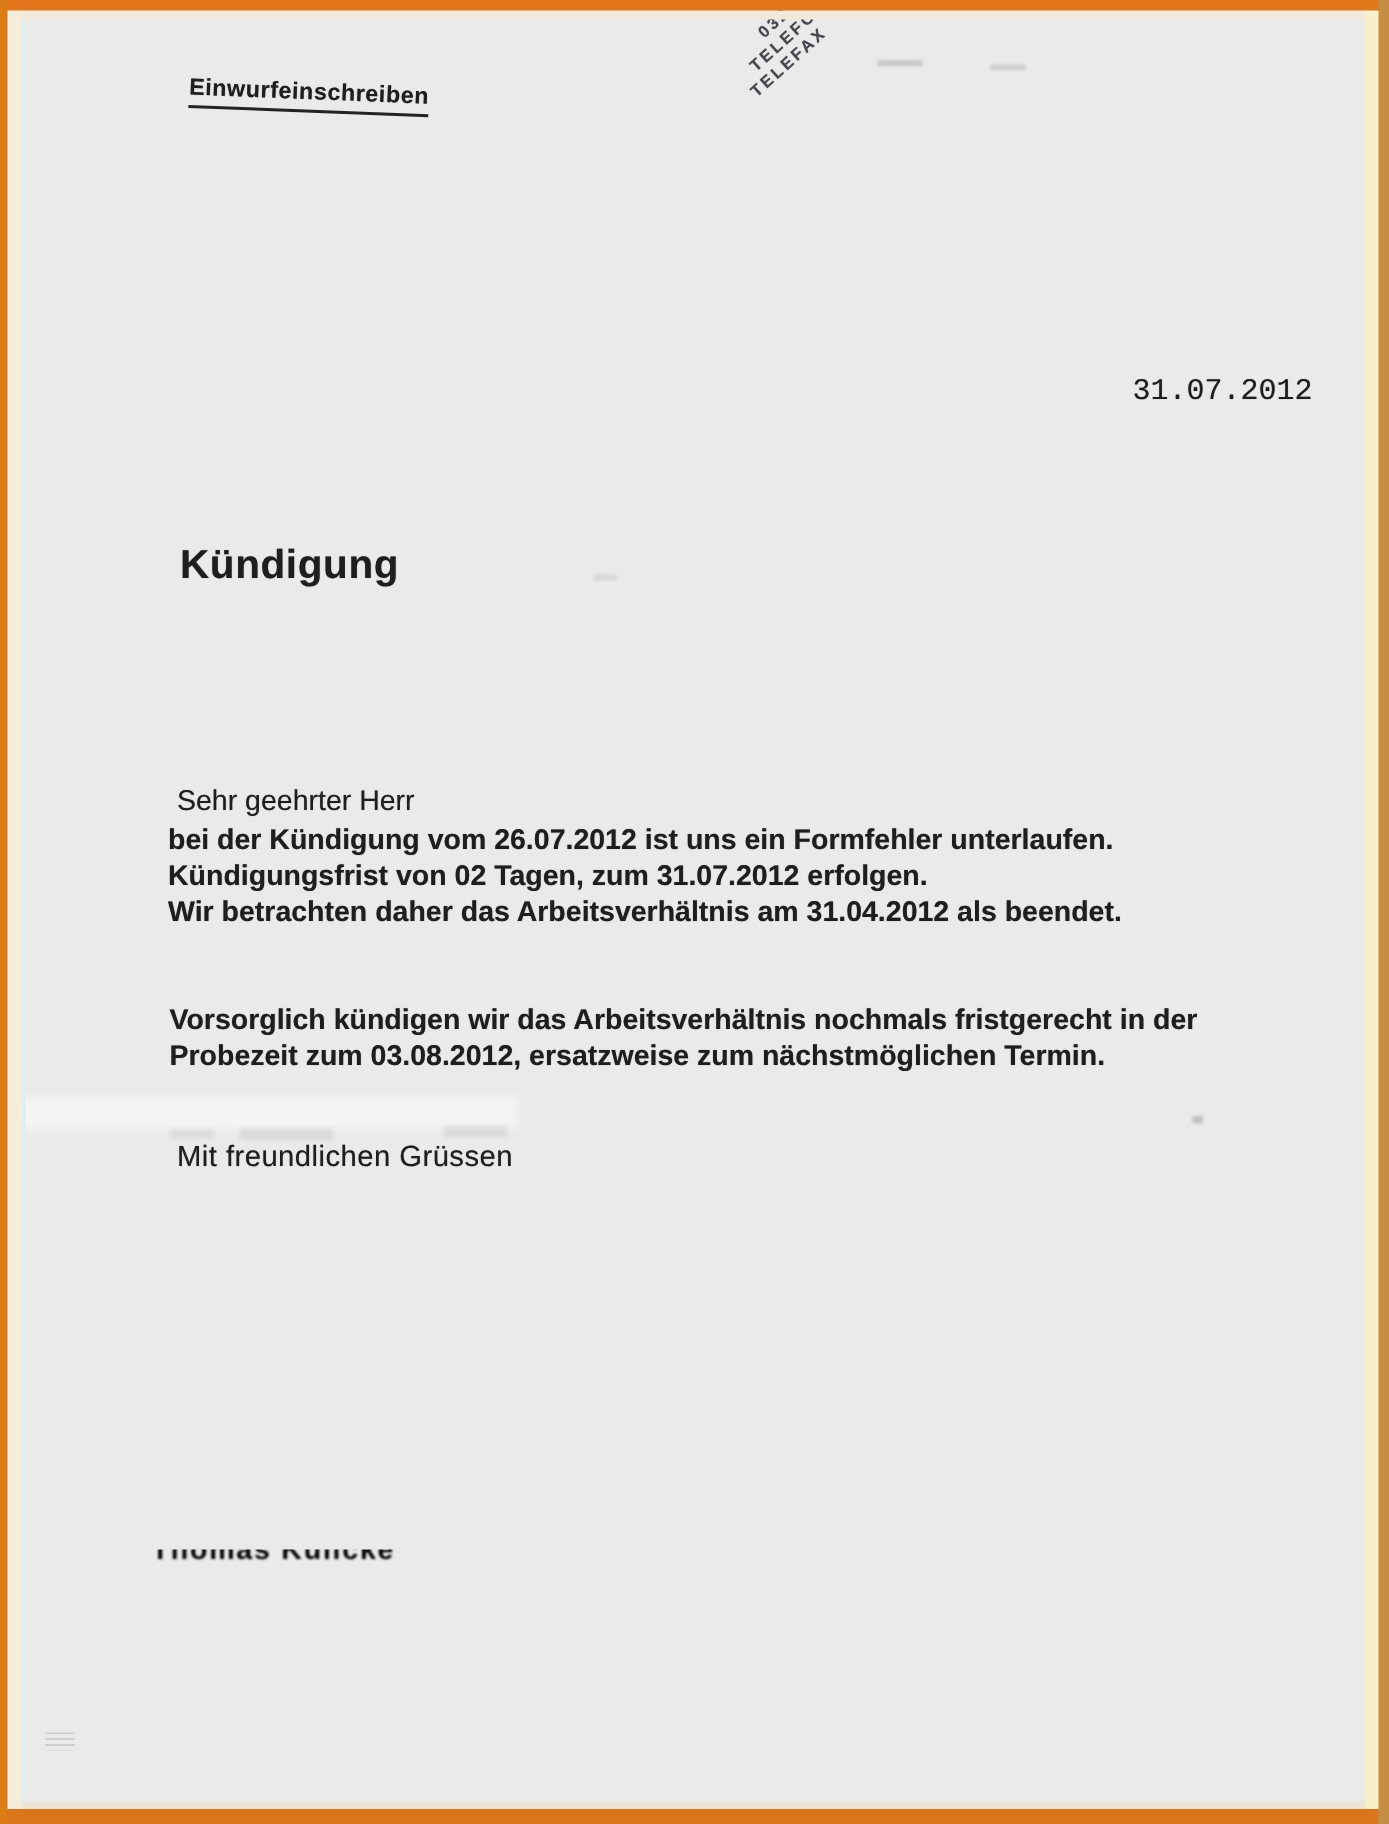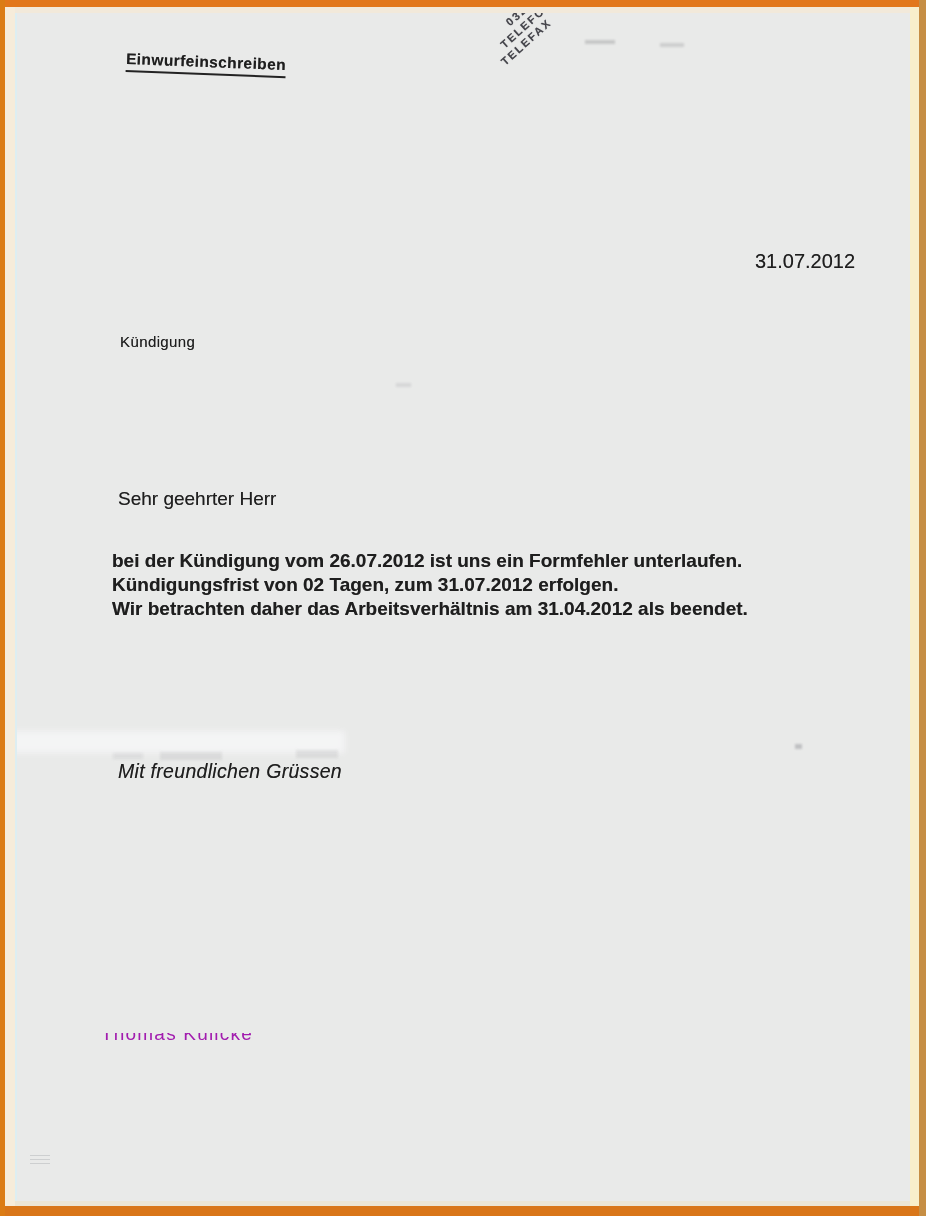--- a/index.html
+++ b/index.html
@@ -26,33 +26,33 @@
          font-size:11px;line-height:13px;font-weight:600;letter-spacing:2px;
          color:#45454b;text-shadow:0 0 .7px rgba(60,60,70,.5);}
   .stamp .s1{padding-left:46px;}
   .stamp .s2{padding-left:30px;}
   .stamp .s3{padding-left:11px;}
   .stamp .s4{padding-left:0;}
 
   .delivery{left:126px;top:50px;font-size:15.5px;font-weight:bold;letter-spacing:.4px;
             border-bottom:2px solid #232323;padding-bottom:2px;
             transform:rotate(2.2deg);transform-origin:left center;}
-  .date{left:755px;top:250px;font-size:20px;}
-  .subject{left:120px;top:333px;font-size:15px;font-weight:normal;letter-spacing:.4px;}
-  .salutation{left:118px;top:488px;font-size:19px;}
+  .date{left:755px;top:250px;font-size:20px;font-family:Liberation Mono, monospace;}
+  .subject{left:120px;top:361px;font-size:27px;font-weight:bold;letter-spacing:.4px;}
+  .salutation{left:118px;top:524px;font-size:19px;}
   .para{position:absolute;font-size:19px;line-height:24px;font-weight:bold;}
   .para div{white-space:nowrap;text-shadow:0 0 .6px rgba(25,25,25,.55);}
   .p1{left:112px;top:549px;}
   .p2{left:113px;top:669px;}
-  .closing{left:118px;top:760px;font-size:19.5px;font-style:italic;letter-spacing:.3px;}
+  .closing{left:118px;top:760px;font-size:19.5px;letter-spacing:.3px;}
 
   
   .sig-clip{position:absolute;left:101px;top:1033px;width:190px;height:15px;overflow:hidden;}
-  .sig-clip span{display:block;margin-top:-10px;font-size:19px;font-weight:normal;
-                 letter-spacing:1.2px;color:#a21caf;filter:blur(.6px);white-space:nowrap;}
+  .sig-clip span{display:block;margin-top:-10px;font-size:19px;font-weight:bold;
+                 letter-spacing:1.2px;color:#000000;filter:blur(.6px);white-space:nowrap;}
 
   
   .smudge{position:absolute;pointer-events:none;}
   .band{left:0;top:731px;width:345px;height:22px;background:rgba(252,252,254,.6);filter:blur(3px);}
   .g1{left:585px;top:40px;width:30px;height:4px;background:rgba(110,110,115,.28);filter:blur(1px);}
   .g2{left:660px;top:43px;width:24px;height:4px;background:rgba(110,110,115,.22);filter:blur(1px);}
   .g3{left:160px;top:752px;width:62px;height:8px;background:rgba(120,120,130,.14);filter:blur(1.5px);}
   .g4{left:296px;top:750px;width:42px;height:8px;background:rgba(120,120,130,.14);filter:blur(1.5px);}
   .g5{left:113px;top:753px;width:30px;height:6px;background:rgba(120,120,130,.12);filter:blur(1.5px);}
   .g6{left:795px;top:744px;width:7px;height:5px;background:rgba(100,100,110,.3);filter:blur(1px);}
@@ -81,20 +81,24 @@
     <div class="txt subject">Kündigung</div>
 
     <div class="txt salutation">Sehr geehrter Herr</div>
 
     <div class="para p1">
       <div>bei der Kündigung vom 26.07.2012 ist uns ein Formfehler unterlaufen.</div>
       <div>Kündigungsfrist von 02 Tagen, zum 31.07.2012 erfolgen.</div>
       <div>Wir betrachten daher das Arbeitsverhältnis am 31.04.2012 als beendet.</div>
     </div>
 
+    <div class="para p2">
+      <div>Vorsorglich kündigen wir das Arbeitsverhältnis nochmals fristgerecht in der</div>
+      <div>Probezeit zum 03.08.2012, ersatzweise zum nächstmöglichen Termin.</div>
+    </div>
 
     <div class="txt closing">Mit freundlichen Grüssen</div>
 
     <div class="sig-clip">
       <span>Thomas Kulicke</span>
     </div>
 
     <div class="smudge band"></div>
     <div class="smudge g1"></div>
     <div class="smudge g2"></div>

